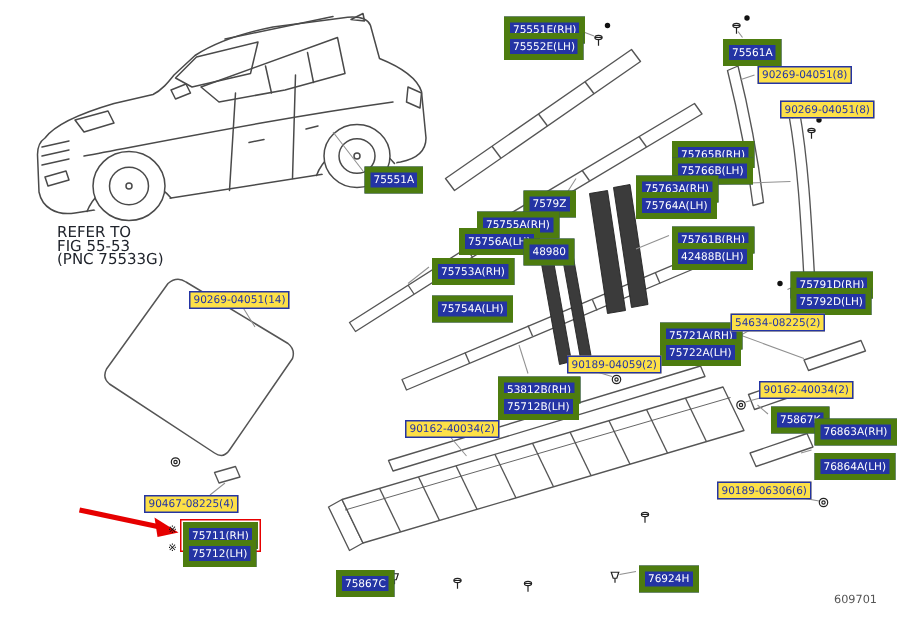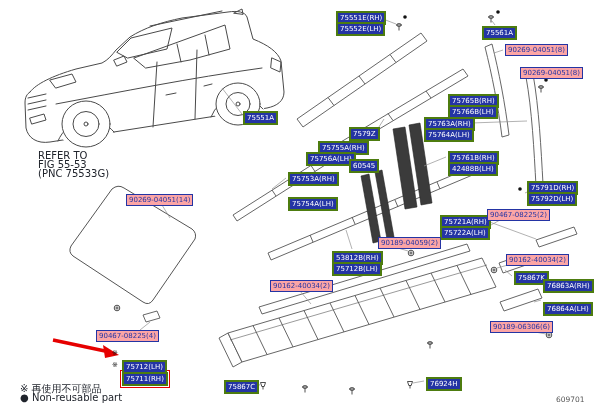--- a/index.html
+++ b/index.html
@@ -1,23 +1,23 @@
 <!DOCTYPE html>
 <html style="--label-blue: #2434a4; --highlight-red: #e60000;"><head>
 <meta charset="utf-8">
 <style>
   html,body{margin:0;padding:0;background:#fff;}
   .stage{position:relative;width:600px;height:411px;background:#fff;overflow:hidden;
          font-family:"DejaVu Sans",sans-serif;}
   .stage svg{position:absolute;left:0;top:0;z-index:1;}
   .lbl{position:absolute;font-size:7px;line-height:8px;padding:1px 2px;white-space:nowrap;
        z-index:3;cursor:pointer;letter-spacing:0;}
-  .pl{background:var(--label-blue,#2434a4);color:#fff;border:2px solid #4d7c0f;}
-  .fl{background:#fca5a5;color:var(--label-blue,#2434a4);border:1px solid var(--label-blue,#2434a4);}
-  .hl{outline:1.5px solid var(--highlight-red,#e60000);outline-offset:1px;margin-top:24px;}
+  .pl{background:var(--label-blue,#2434a4);color:#fff;border:4px solid #4d7c0f;}
+  .fl{background:#fde047;color:var(--label-blue,#2434a4);border:1px solid var(--label-blue,#2434a4);}
+  .hl{outline:1.5px solid var(--highlight-red,#e60000);outline-offset:1px;}
   .note{position:absolute;font-size:10px;line-height:9px;color:#20242c;z-index:2;white-space:nowrap;}
   .fig{position:absolute;font-size:7.5px;color:#555;z-index:2;}
   .sym{position:absolute;font-size:7px;line-height:8px;color:#111;z-index:3;}
 </style>
 </head>
 <body>
 
 <div class="stage">
 
   <svg width="600" height="411" viewBox="0 0 600 411">
@@ -190,51 +190,47 @@
   <div class="lbl pl" style="left:424px;top:117px">75763A(RH)</div>
   <div class="lbl pl" style="left:424px;top:128px">75764A(LH)</div>
   <div class="lbl pl" style="left:243px;top:111px">75551A</div>
   <div class="lbl pl" style="left:349px;top:127px">7579Z</div>
   <div class="lbl pl" style="left:318px;top:141px">75755A(RH)</div>
   <div class="lbl pl" style="left:306px;top:152px">75756A(LH)</div>
   <div class="lbl pl" style="left:448px;top:151px">75761B(RH)</div>
   <div class="lbl pl" style="left:448px;top:162px">42488B(LH)</div>
   <div class="lbl pl" style="left:288px;top:172px">75753A(RH)</div>
   <div class="lbl pl" style="left:288px;top:197px">75754A(LH)</div>
-  <div class="lbl pl" style="left:349px;top:159px">60545</div>
+  <div class="lbl pl" style="left:349px;top:159px">48980</div>
   <div class="lbl fl" style="left:126px;top:194px">90269-04051(14)</div>
   <div class="lbl pl" style="left:527px;top:181px">75791D(RH)</div>
   <div class="lbl pl" style="left:527px;top:192px">75792D(LH)</div>
   <div class="lbl pl" style="left:440px;top:215px">75721A(RH)</div>
   <div class="lbl pl" style="left:440px;top:226px">75722A(LH)</div>
-  <div class="lbl fl" style="left:487px;top:209px">90467-08225(2)</div>
+  <div class="lbl fl" style="left:487px;top:209px">54634-08225(2)</div>
   <div class="lbl fl" style="left:378px;top:237px">90189-04059(2)</div>
   <div class="lbl pl" style="left:332px;top:251px">53812B(RH)</div>
   <div class="lbl pl" style="left:332px;top:262px">75712B(LH)</div>
   <div class="lbl fl" style="left:270px;top:280px">90162-40034(2)</div>
   <div class="lbl fl" style="left:506px;top:254px">90162-40034(2)</div>
   <div class="lbl pl" style="left:514px;top:271px">75867K</div>
   <div class="lbl pl" style="left:543px;top:279px">76863A(RH)</div>
   <div class="lbl pl" style="left:543px;top:302px">76864A(LH)</div>
-  <div class="lbl fl" style="left:490px;top:321px">90189-06306(6)</div>
+  <div class="lbl fl" style="left:478px;top:321px">90189-06306(6)</div>
   <div class="lbl fl" style="left:96px;top:330px">90467-08225(4)</div>
   <div class="lbl pl hl" style="left:122px;top:348px">75711(RH)</div>
   <div class="lbl pl" style="left:122px;top:360px">75712(LH)</div>
   <div class="lbl pl" style="left:224px;top:380px">75867C</div>
   <div class="lbl pl" style="left:426px;top:377px">76924H</div>
 
   <span class="sym" style="left:112px;top:349px">※</span>
   <span class="sym" style="left:112px;top:361px">※</span>
 
   <div class="note" style="left:38px;top:151px">
     <div>REFER TO</div>
     <div>FIG 55-53</div>
     <div>(PNC 75533G)</div>
   </div>
 
-  <div class="note" style="left:20px;top:384px">
-    <div>※ 再使用不可部品</div>
-    <div>● Non-reusable part</div>
-  </div>
 
   <div class="fig" style="left:556px;top:395px">609701</div>
 
 </div>
 
 </body></html>

